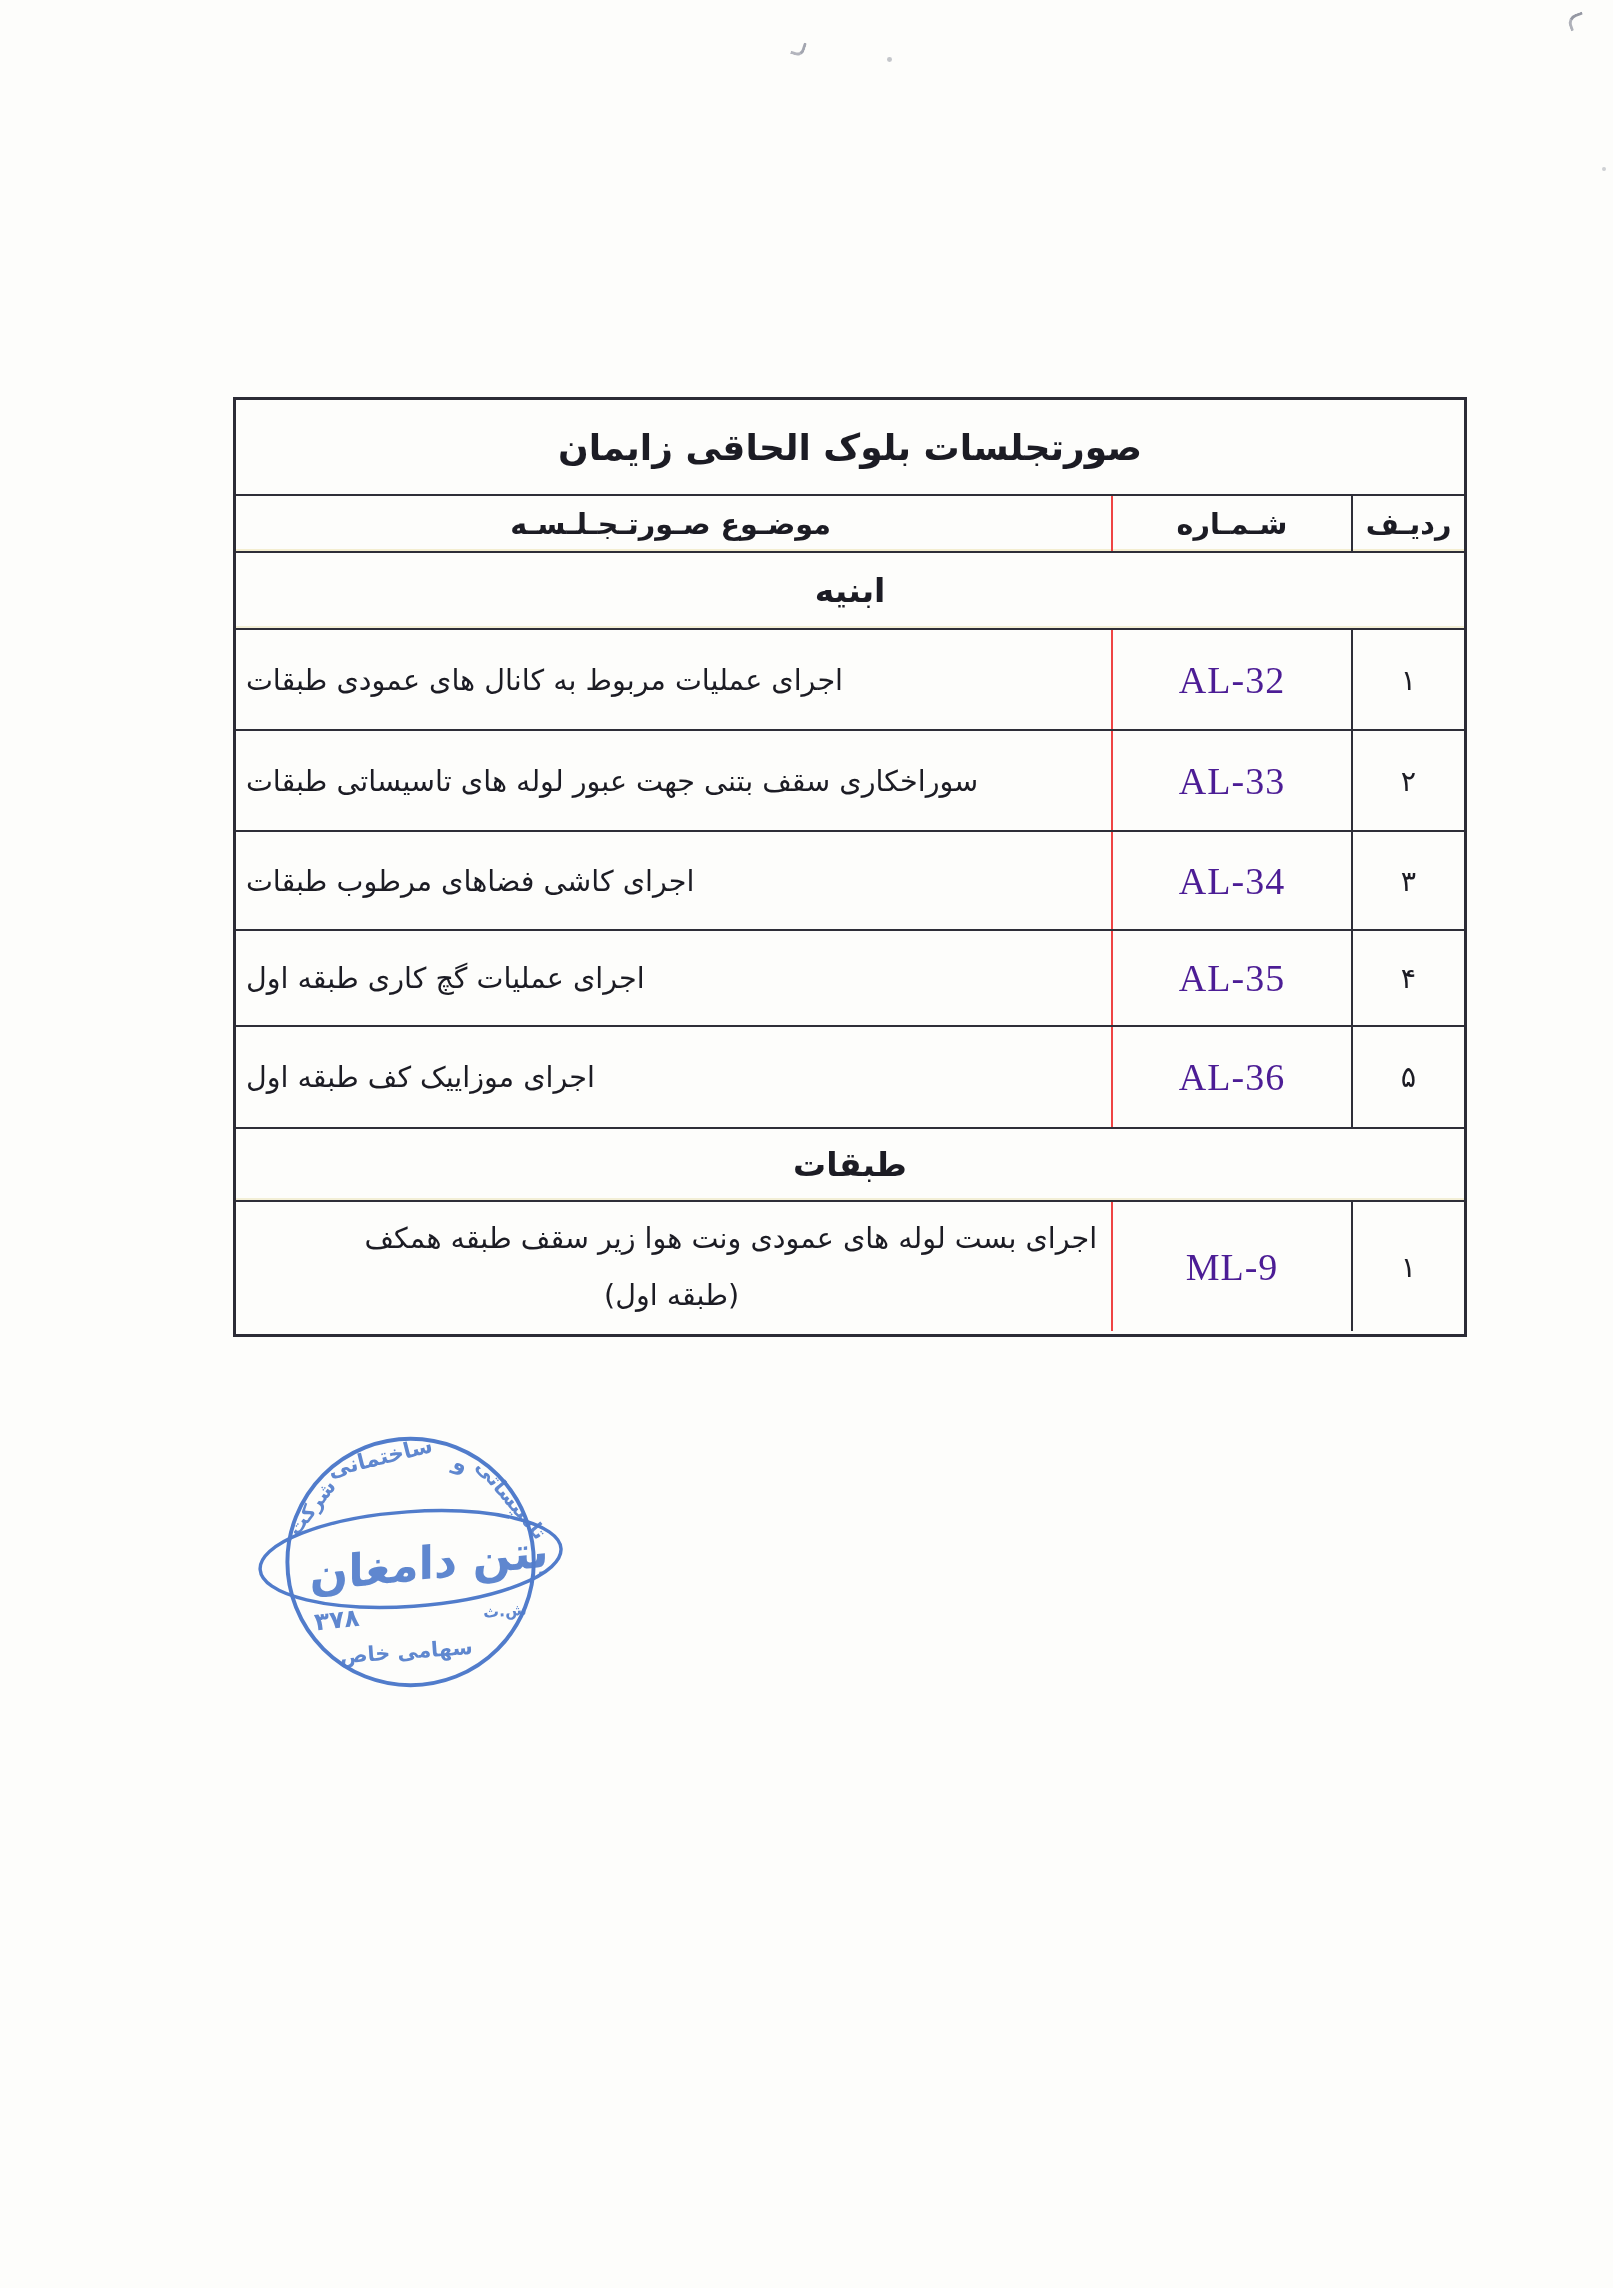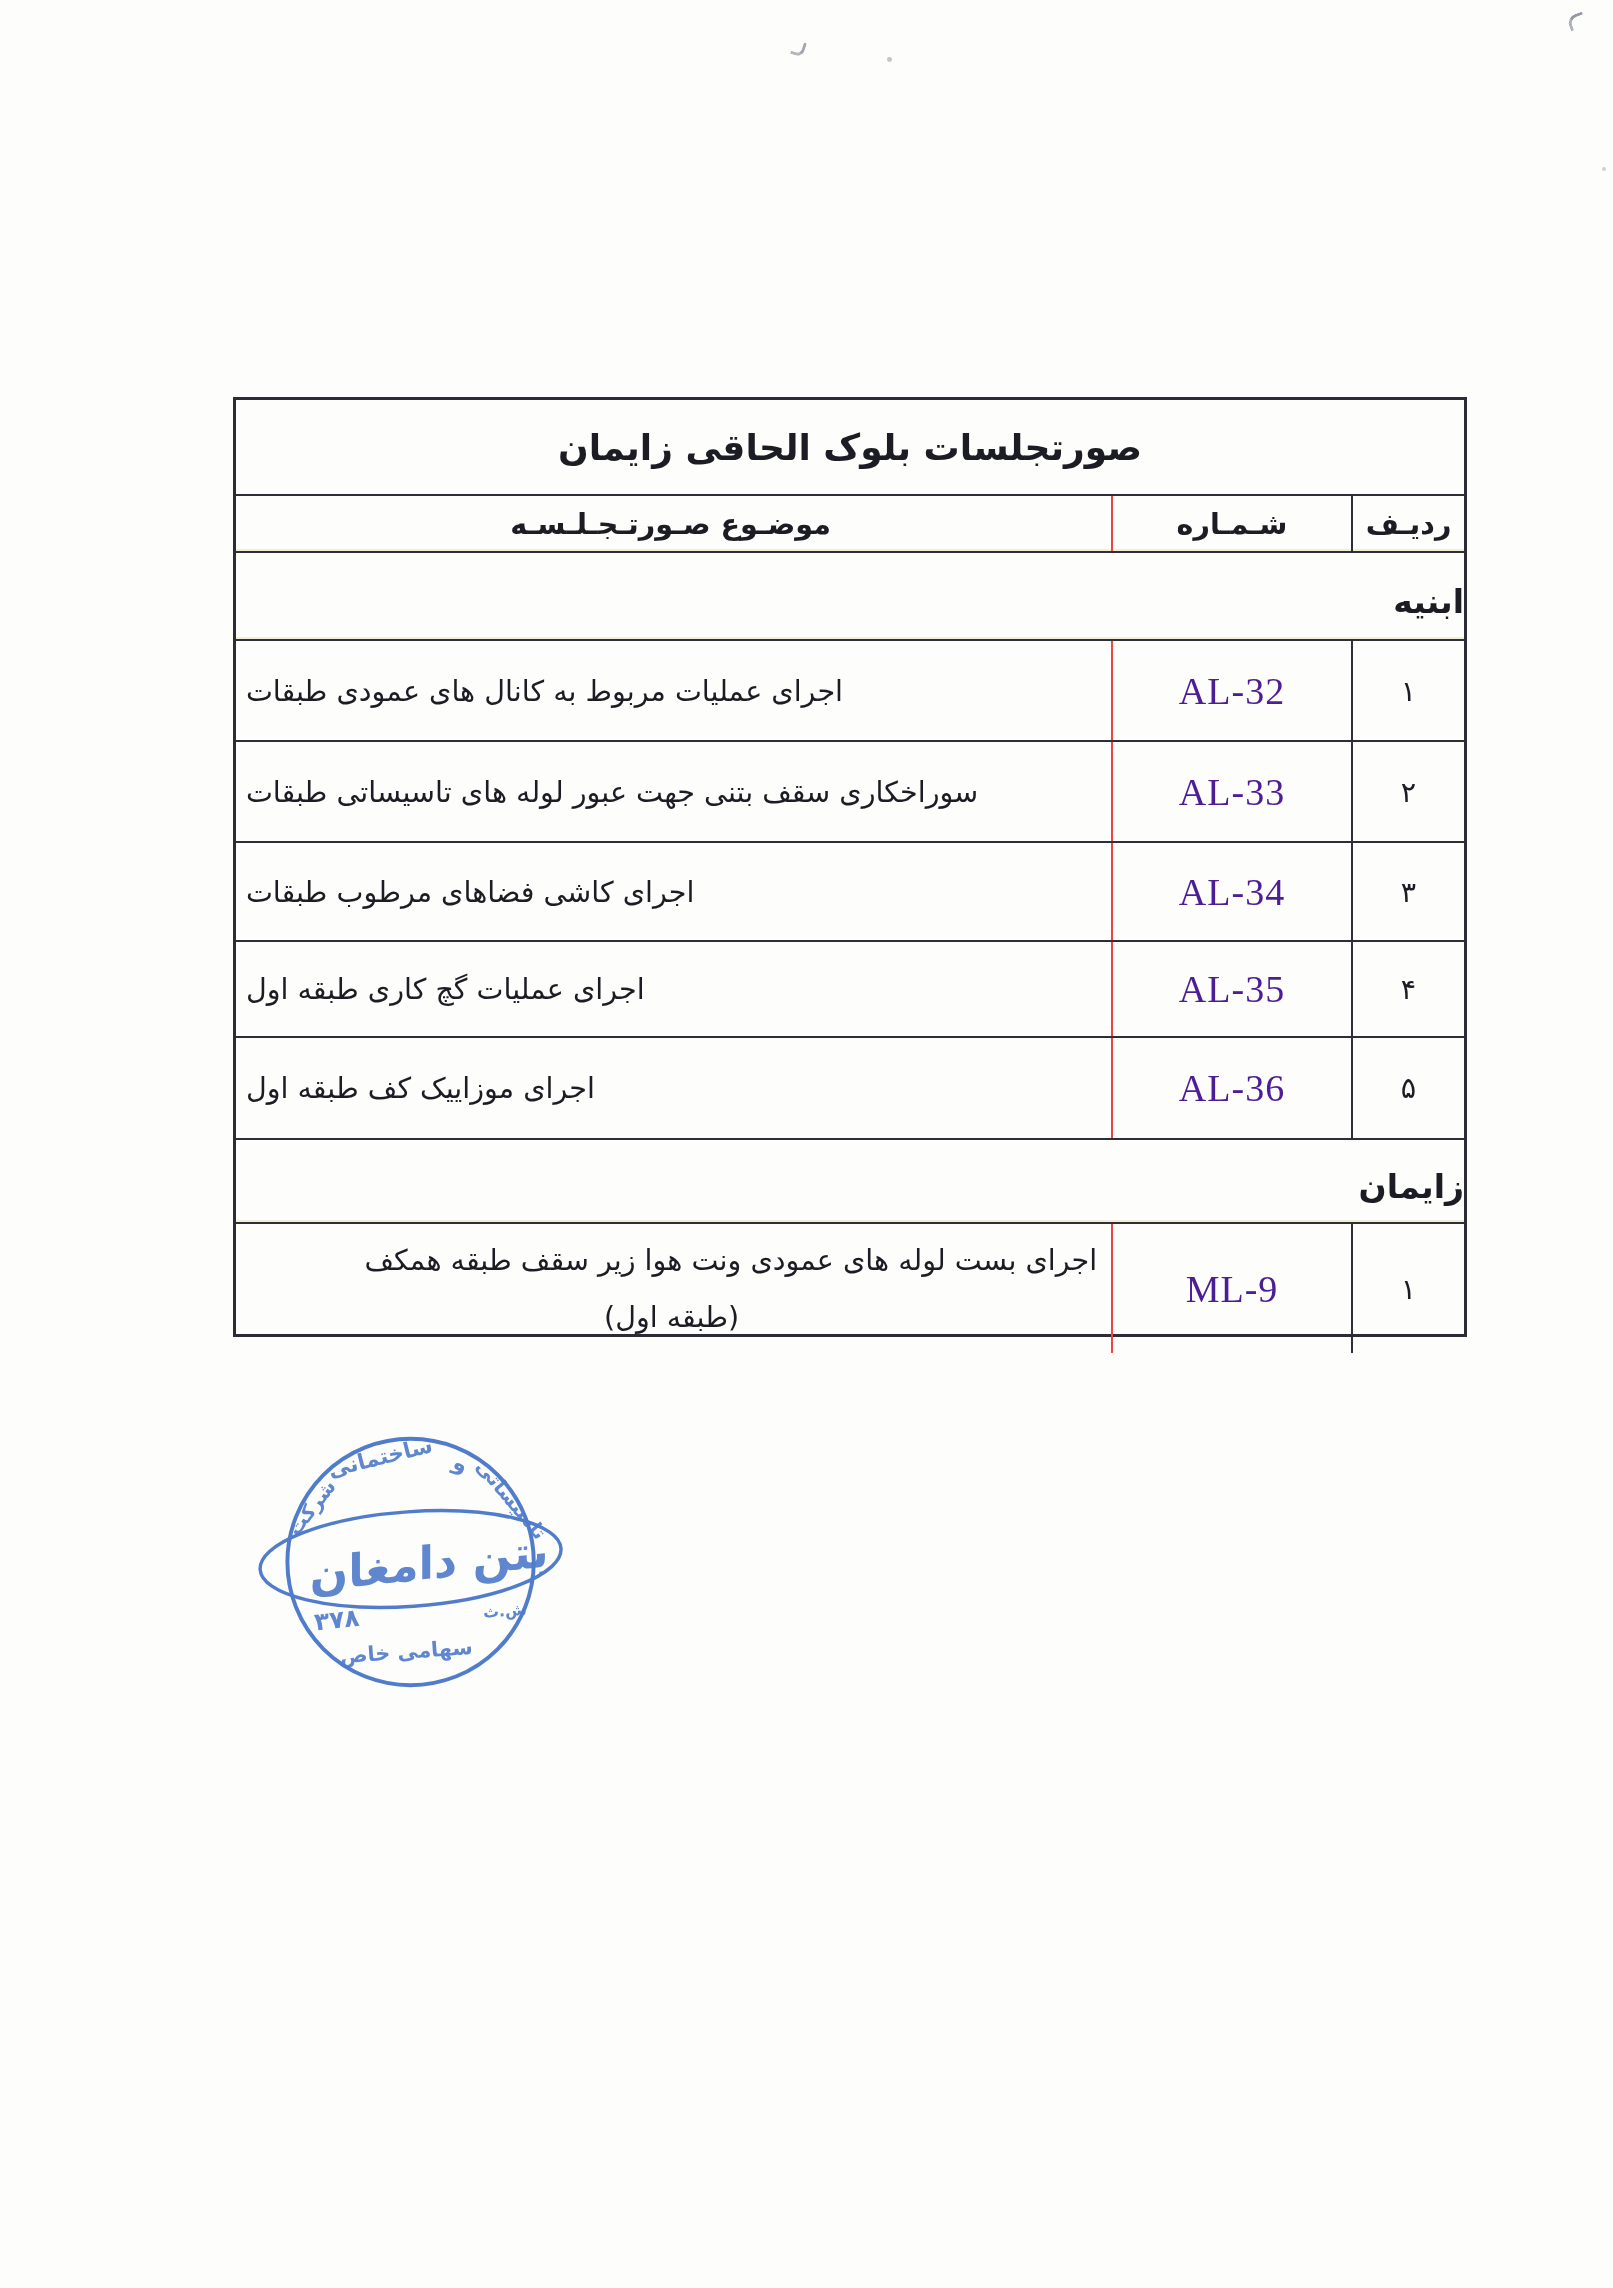--- a/index.html
+++ b/index.html
@@ -17,23 +17,23 @@
   .t-row:last-child{border-bottom:none;}
   .cell{box-sizing:border-box;display:flex;align-items:center;justify-content:center;}
   .c-row{width:113px;border-left:2px solid #2e2e38;}
   .c-num{width:240px;border-left:2px solid #ef4444;}
   .c-sub{flex:1;justify-content:flex-end;padding:0 13.8px 0 9.9px;text-align:right;}
 
   .title-row{height:96px;align-items:center;justify-content:center;
     font-size:36px;font-weight:800;letter-spacing:0;}
   .header-row{height:57px;font-size:28.6px;font-weight:700;
     box-shadow:inset 0 -2px 0 rgba(225,205,110,.30);}
-  .section-row{height:77px;align-items:center;
+  .section-row{height:77px;align-items:center;justify-content:center;
     font-size:33px;font-weight:800;
-    box-shadow:inset 0 -2px 0 rgba(220,205,120,.28);margin-top:11px;}
+    box-shadow:inset 0 -2px 0 rgba(220,205,120,.28);}
   .sec2{height:73px;}
   .data-row{font-size:28.6px;}
   .r1{height:101px;}.r2{height:101px;}.r3{height:99px;}.r4{height:96px;}.r5{height:102px;}
   .r6{height:129px;}
   .num-latin{font-family:"Liberation Serif",serif;font-size:38px;letter-spacing:1px;color:#4c1d95;}
   .digit-fa{font-size:28.6px;}
   .sub-lines{display:flex;flex-direction:column;justify-content:center;gap:23.6px;width:100%;}
   .sub-lines .l1{text-align:right;}
   .sub-lines .l2{text-align:center;}
 
@@ -97,21 +97,21 @@
       <div class="cell c-sub">اجرای عملیات گچ کاری طبقه اول</div>
     </div>
 
     <div class="t-row data-row r5">
       <div class="cell c-row digit-fa">۵</div>
       <div class="cell c-num num-latin" dir="ltr">AL-36</div>
       <div class="cell c-sub">اجرای موزاییک کف طبقه اول</div>
     </div>
 
     <div class="t-row section-row sec2">
-      <span>زایمان</span>
+      <span>طبقات</span>
     </div>
 
     <div class="t-row data-row r6">
       <div class="cell c-row digit-fa">۱</div>
       <div class="cell c-num num-latin" dir="ltr">ML-9</div>
       <div class="cell c-sub">
         <div class="sub-lines">
           <div class="l1">اجرای بست لوله های عمودی ونت هوا زیر سقف طبقه همکف</div>
           <div class="l2">(طبقه اول)</div>
         </div>

